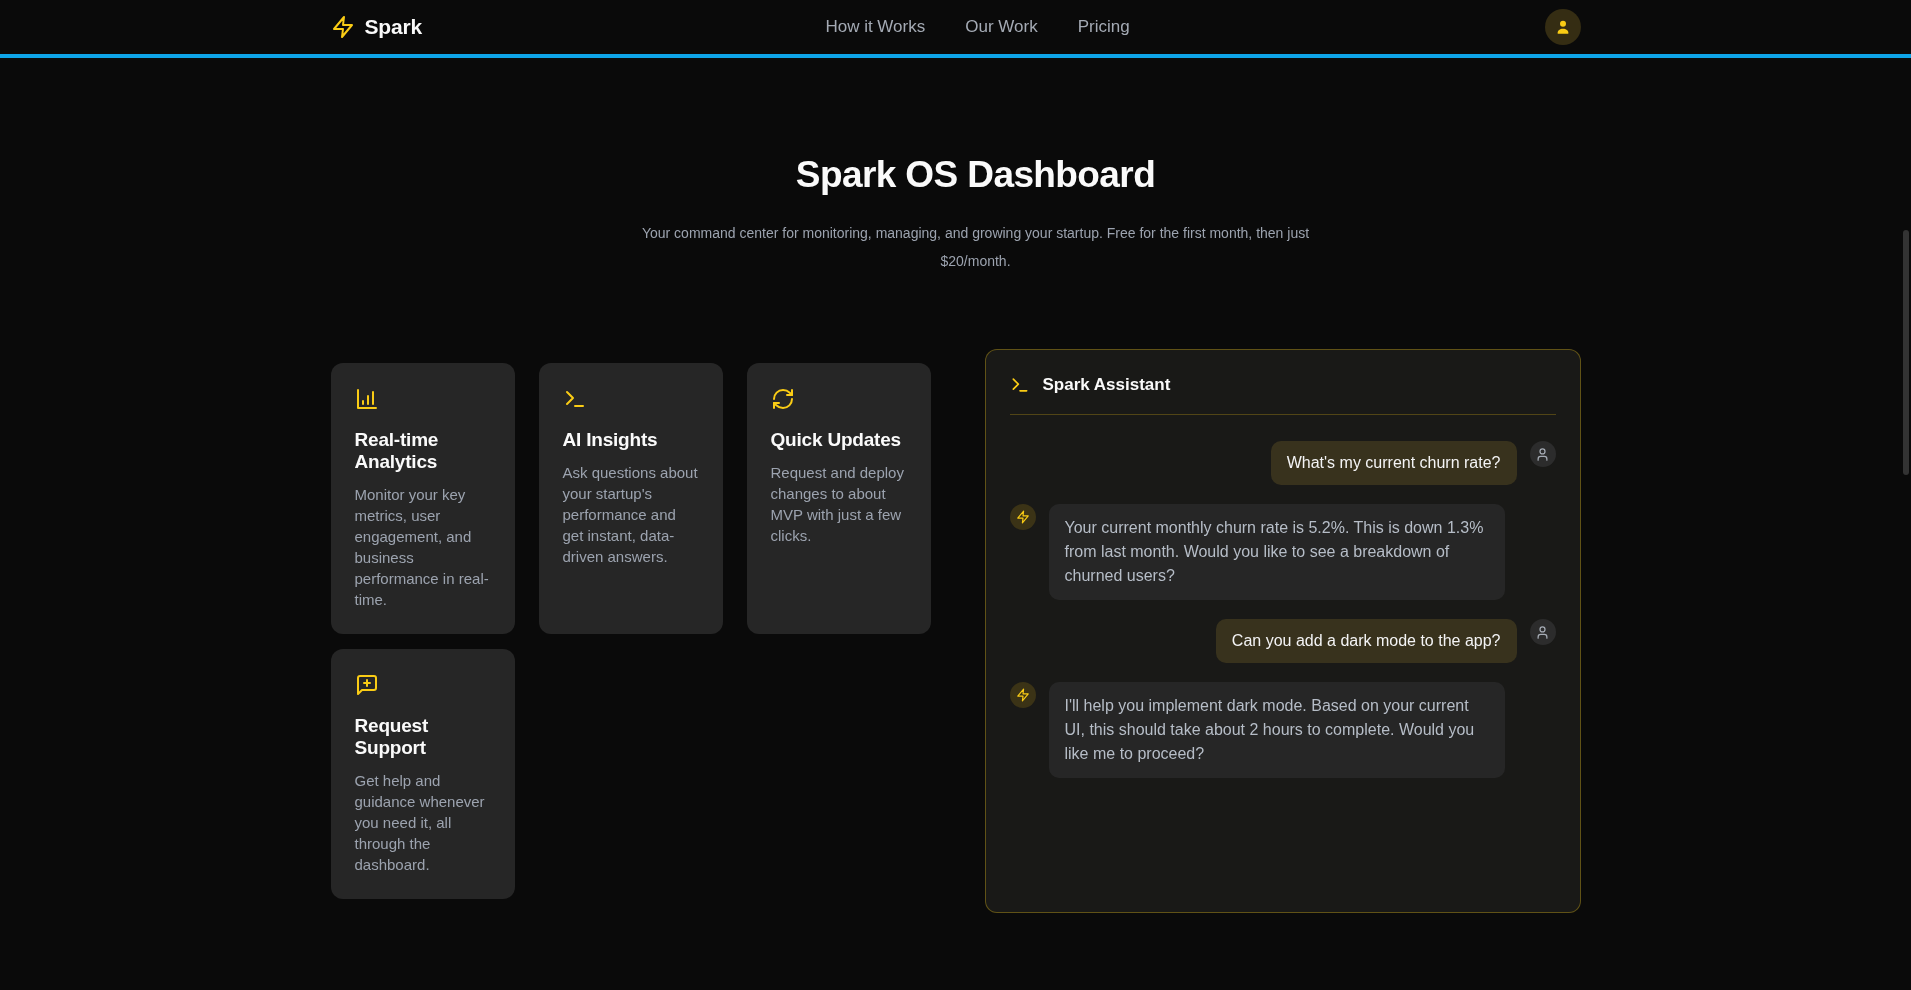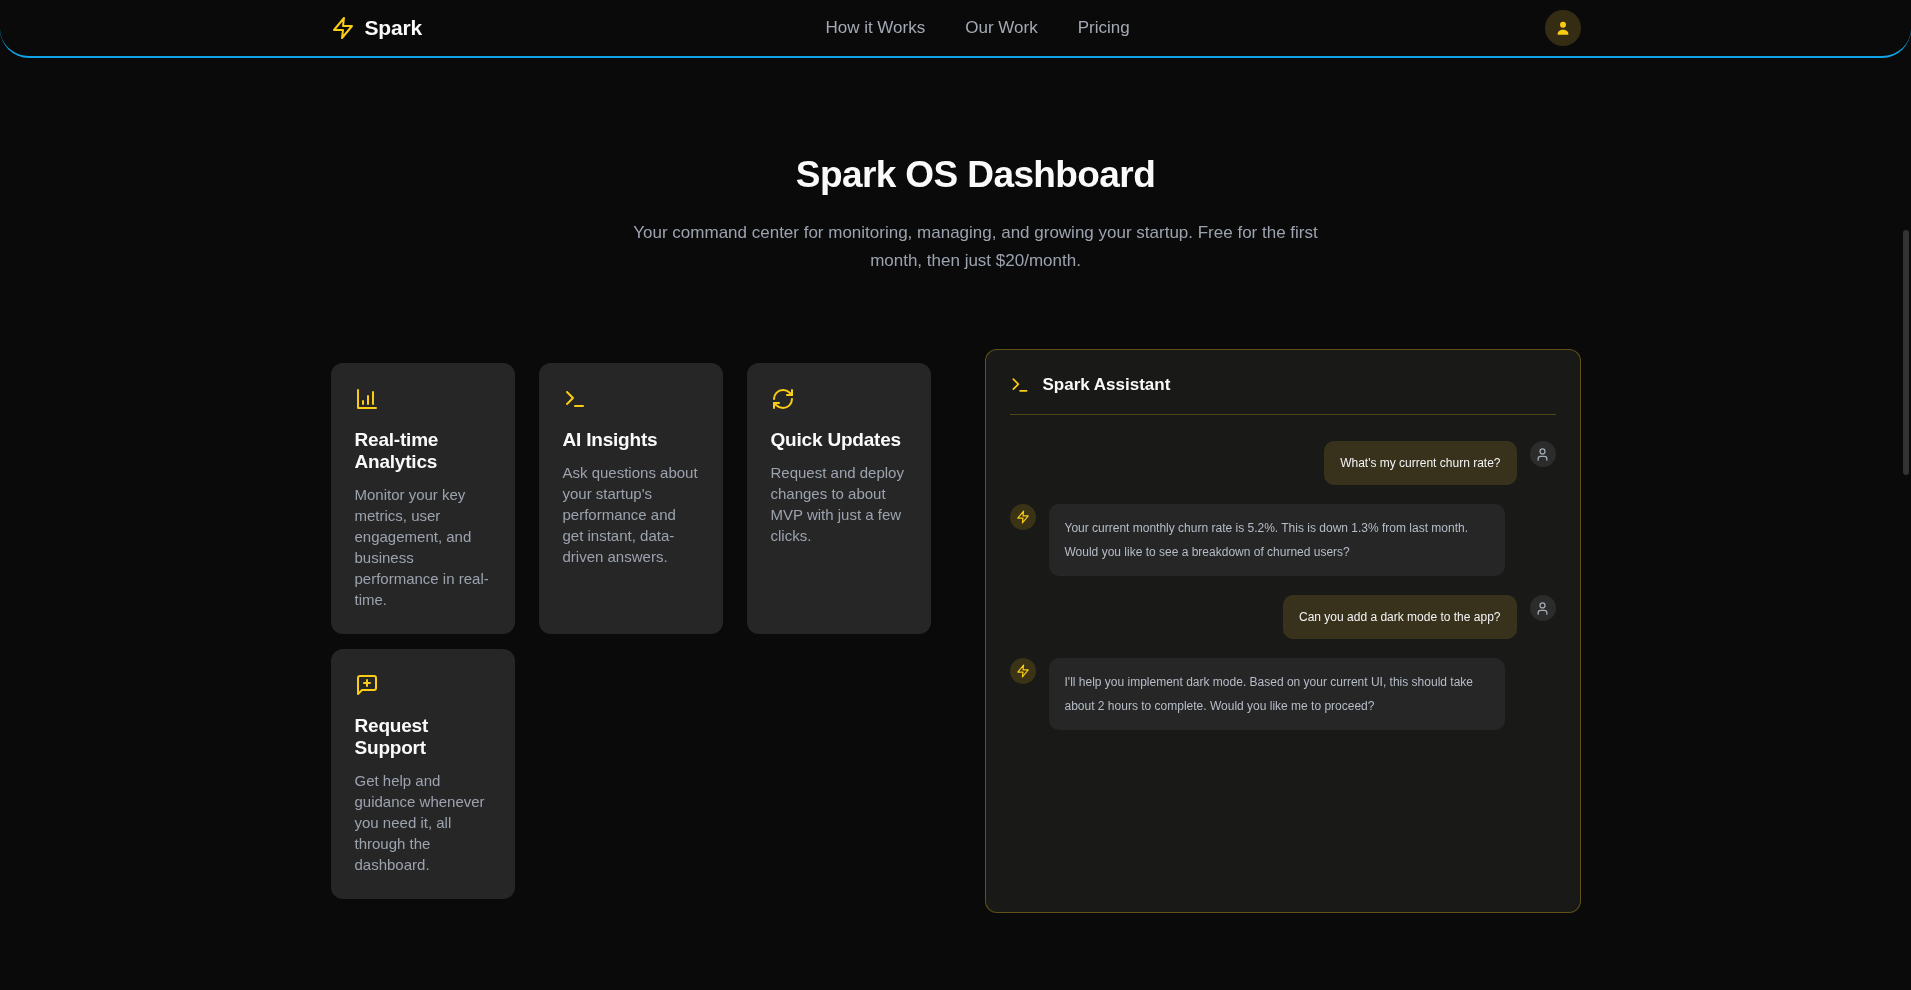--- a/index.html
+++ b/index.html
@@ -8,21 +8,21 @@
     width:1911px; height:990px;
     background:#0a0a0a;
     font-family:"Liberation Sans", sans-serif;
     overflow:hidden;
     position:relative;
     -webkit-font-smoothing:antialiased;
   }
   svg { display:block; }
 
   
-  .navbar { height:58px; border-bottom:2px solid #0ea5e9;border-radius:29px; }
+  .navbar { height:58px; border-bottom:4px solid #0ea5e9; }
   .nav-inner {
     width:1250px; height:100%; margin:0 auto;
     display:flex; align-items:center; position:relative;
   }
   .brand { display:flex; align-items:center; gap:10px; cursor:pointer; }
   .brand-icon { color:#facc15; }
   .brand-name { color:#fafafa; font-size:21px; font-weight:700; letter-spacing:-0.2px; }
   .nav-links {
     position:absolute; left:50%; transform:translateX(-50%);
     margin-left:22px; display:flex; gap:40px;
@@ -35,21 +35,21 @@
   }
 
   
   .hero { text-align:center;padding-left:40px; }
   .hero-title {
     margin:96px 0 0; font-size:37px; font-weight:700;
     letter-spacing:-0.6px; color:#fafafa;
   }
   .hero-subtitle {
     margin:23px auto 0; max-width:700px;
-    font-size:17px; line-height:28px; color:#9ca3af;
+    font-size:14px; line-height:28px; color:#9ca3af;
   }
 
   
   .content-row {
     width:1250px; margin:74px auto 0;
     display:flex; gap:54px; align-items:center;
   }
 
   
   .features-grid {
@@ -75,21 +75,21 @@
   .chat-divider { border:none; border-top:1px solid rgba(250,204,21,0.25); margin:0 24px; }
   .messages { padding:26px 24px 24px; display:flex; flex-direction:column; gap:19px; }
   .msg { display:flex; gap:13px; align-items:flex-start; }
   .msg.user { justify-content:flex-end; }
   .badge {
     width:26px; height:26px; border-radius:50%; flex:none;
     display:flex; align-items:center; justify-content:center;
   }
   .badge.assistant { background:#3b3316; color:#facc15; }
   .badge.user { background:#2c2c2c; color:#a6acb5; }
-  .bubble { border-radius:10px; font-size:12px; line-height:24px; }
+  .bubble { border-radius:10px; font-size:16px; line-height:24px; }
   .bubble.user { background:#38321d; color:#f4f4f5; padding:10px 16px; }
   .bubble.assistant { background:#262626; color:#b6bdc7; padding:12px 16px; max-width:456px; }
 
   
   .scroll-thumb {
     position:absolute; right:2px; top:230px;
     width:6px; height:245px; border-radius:3px; background:#333;
   }
 </style>
 </head>

